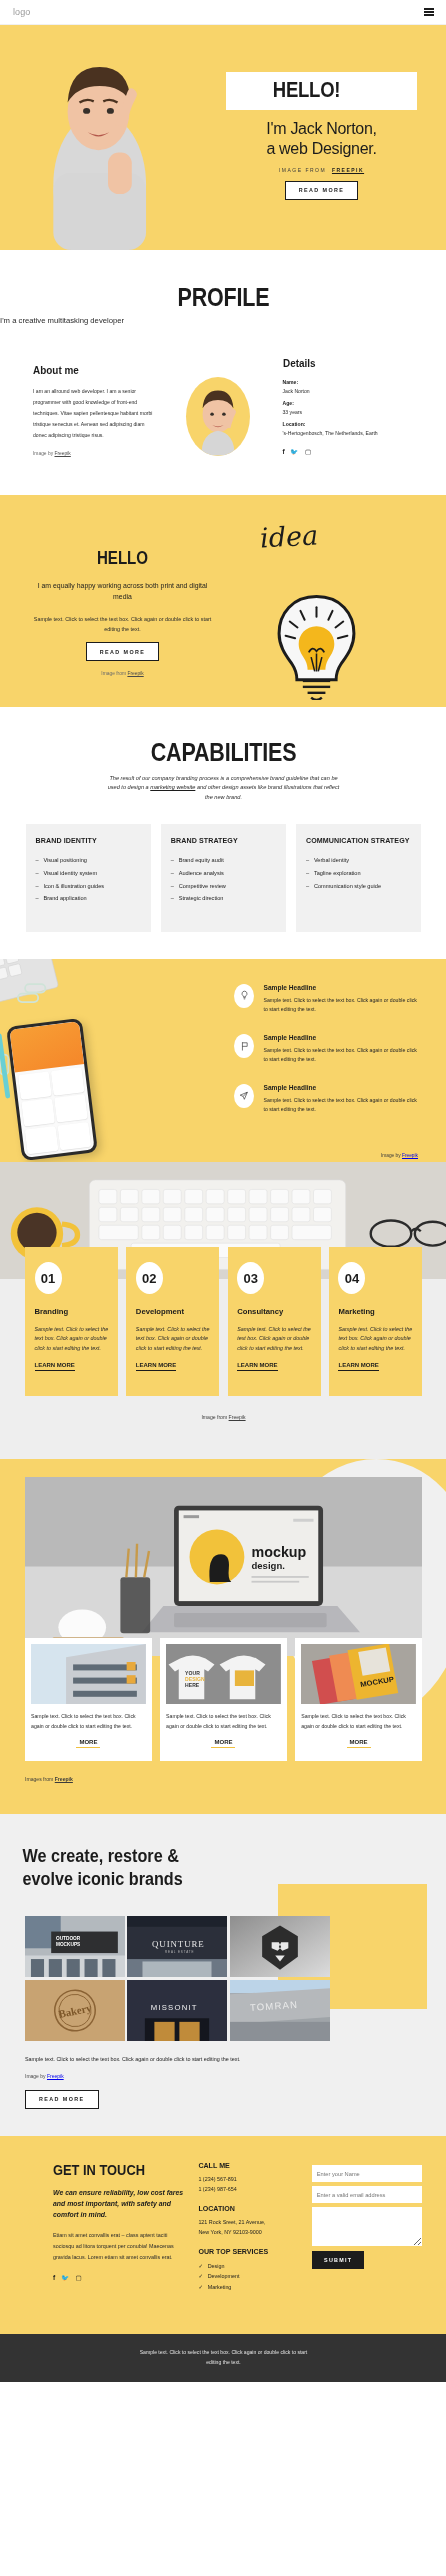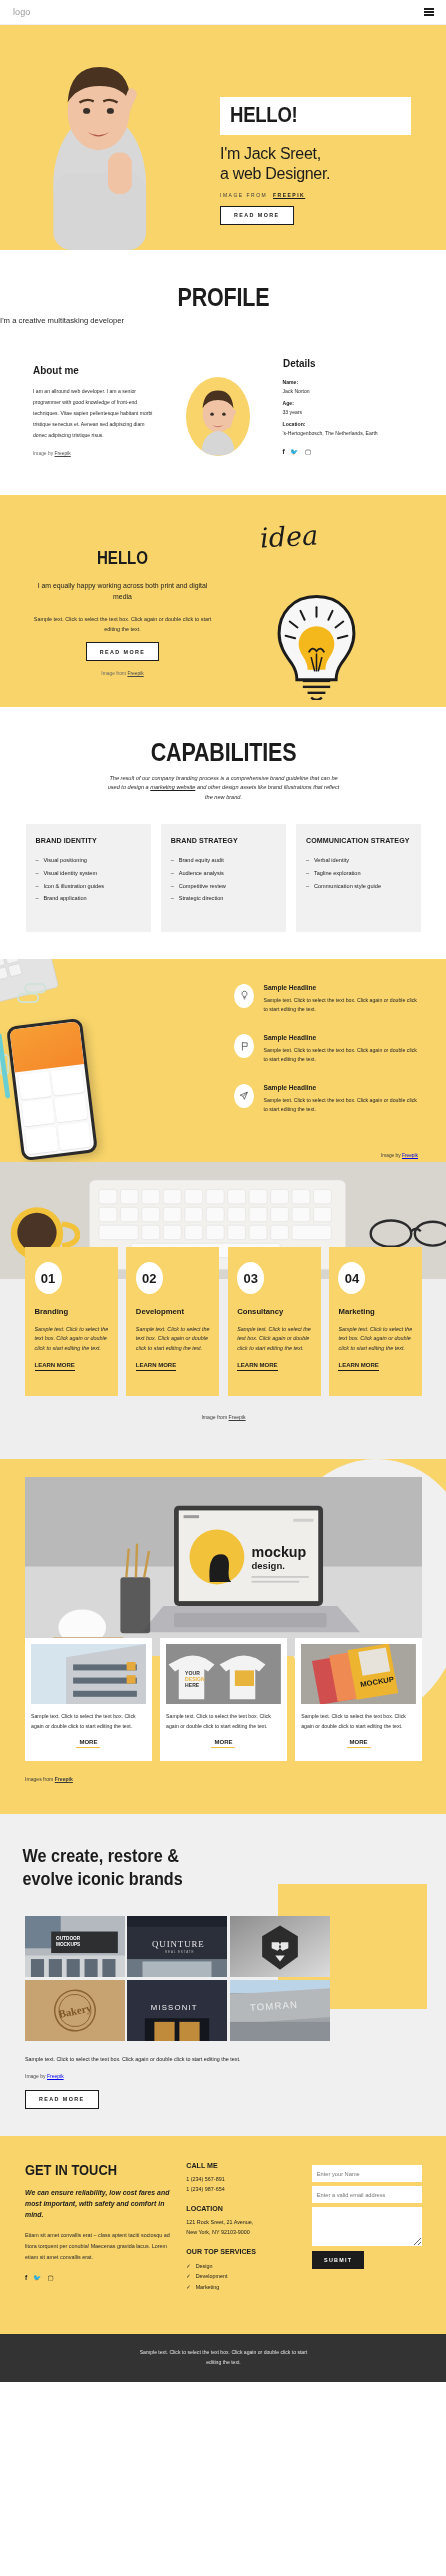--- a/index.html
+++ b/index.html
@@ -23,21 +23,21 @@
   .burger { display: flex; flex-direction: column; gap: 1.8px; cursor: pointer; }
   .burger span { display: block; width: 10px; height: 1.2px; background: #1c1c1c; }
 
   
   .hero {
     background: #f8d46a; position: relative; height: 225px; overflow: hidden;
   }
   .hero-photo {
     position: absolute; left: 33px; bottom: 0; width: 131px; height: 214px;
   }
-  .hero-right { position: absolute; left: 220px; top: 72px; width: 203px; }
+  .hero-right { position: absolute; left: 220px; top: 47px; width: 203px; text-align: center; }
   .hello-band {
     background: #fff; padding: 7.1px 9.5px 8.3px; display: inline-block; width: 191px;
   }
   .hello-band h1 {
     font-family: "Liberation Sans Narrow", "Liberation Sans", sans-serif;
     font-size: 22.6px; font-weight: 700; letter-spacing: -0.3px; line-height: 1;
     transform: scaleX(.82); transform-origin: left center;
   }
   .hero-sub {
     margin-top: 9.5px; font-size: 16px; line-height: 1.25; color: #1c1c1c;
@@ -209,21 +209,21 @@
     grid-template-columns: repeat(3, 100px); gap: 2.4px; padding-left: 25px; margin-top: 25px; border-radius: 8px;
   }
   .bcell { height: 61px; overflow: hidden; position: relative; background: #9c9c9c; }
   .brands-body { font-size: 5.4px; line-height: 1.9; padding-left: 25px; margin-top: 13px; width: 250px; }
   .brands-credit { padding-left: 25px; margin-top: 9.5px; font-size: 5px; color: #4a4a4a; }
   .brands-credit a { text-decoration: underline; }
   .brands-btn { margin-left: 25px; margin-top: 10.7px; }
 
   
   .contact { background: #f8d46a; padding: 26px 0 31px; }
-  .contact-grid { display: flex; padding: 0 25px; gap: 14px; }
+  .contact-grid { display: flex; padding: 0 25px; gap: 14px; margin-left: 28px; }
   .c-left { width: 149px; }
   .c-mid { width: 113px; }
   .c-right { flex: 1; }
   .c-title {
     font-family: "Liberation Sans Narrow", "Liberation Sans", sans-serif;
     font-size: 14.3px; font-weight: 700; margin-bottom: 9.5px; transform: scaleX(.9);
     transform-origin: left;
   }
   .c-strong {
     font-family: "Liberation Sans Narrow", "Liberation Sans", sans-serif;
@@ -301,21 +301,21 @@
       <path d="M92 162 q18 14 36 0 q-18 10-36 0Z" fill="#b2574a"></path>
       <path d="M138 150 q14-36 20-54 q4-12 12-6 q8 6 2 16 q-10 18-16 48Z" fill="#f0c3a4"></path>
       <rect x="126" y="196" width="40" height="70" rx="18" fill="#f0c3a4"></rect>
     </g>
   </svg>
   <div class="hero-right">
     <div class="hello-band">
       <h1 class="cond">HELLO!</h1>
     </div>
     <div class="hero-sub">
-      <div>I'm Jack Sreet,</div>
+      <div>I'm Jack Norton,</div>
       <div>a web Designer.</div>
     </div>
     <div class="credit-caps">
       <span>IMAGE FROM</span>
       &nbsp;<a href="#">FREEPIK</a>
     </div>
     <div class="btn-outline">READ MORE</div>
   </div>
 </section>
 

